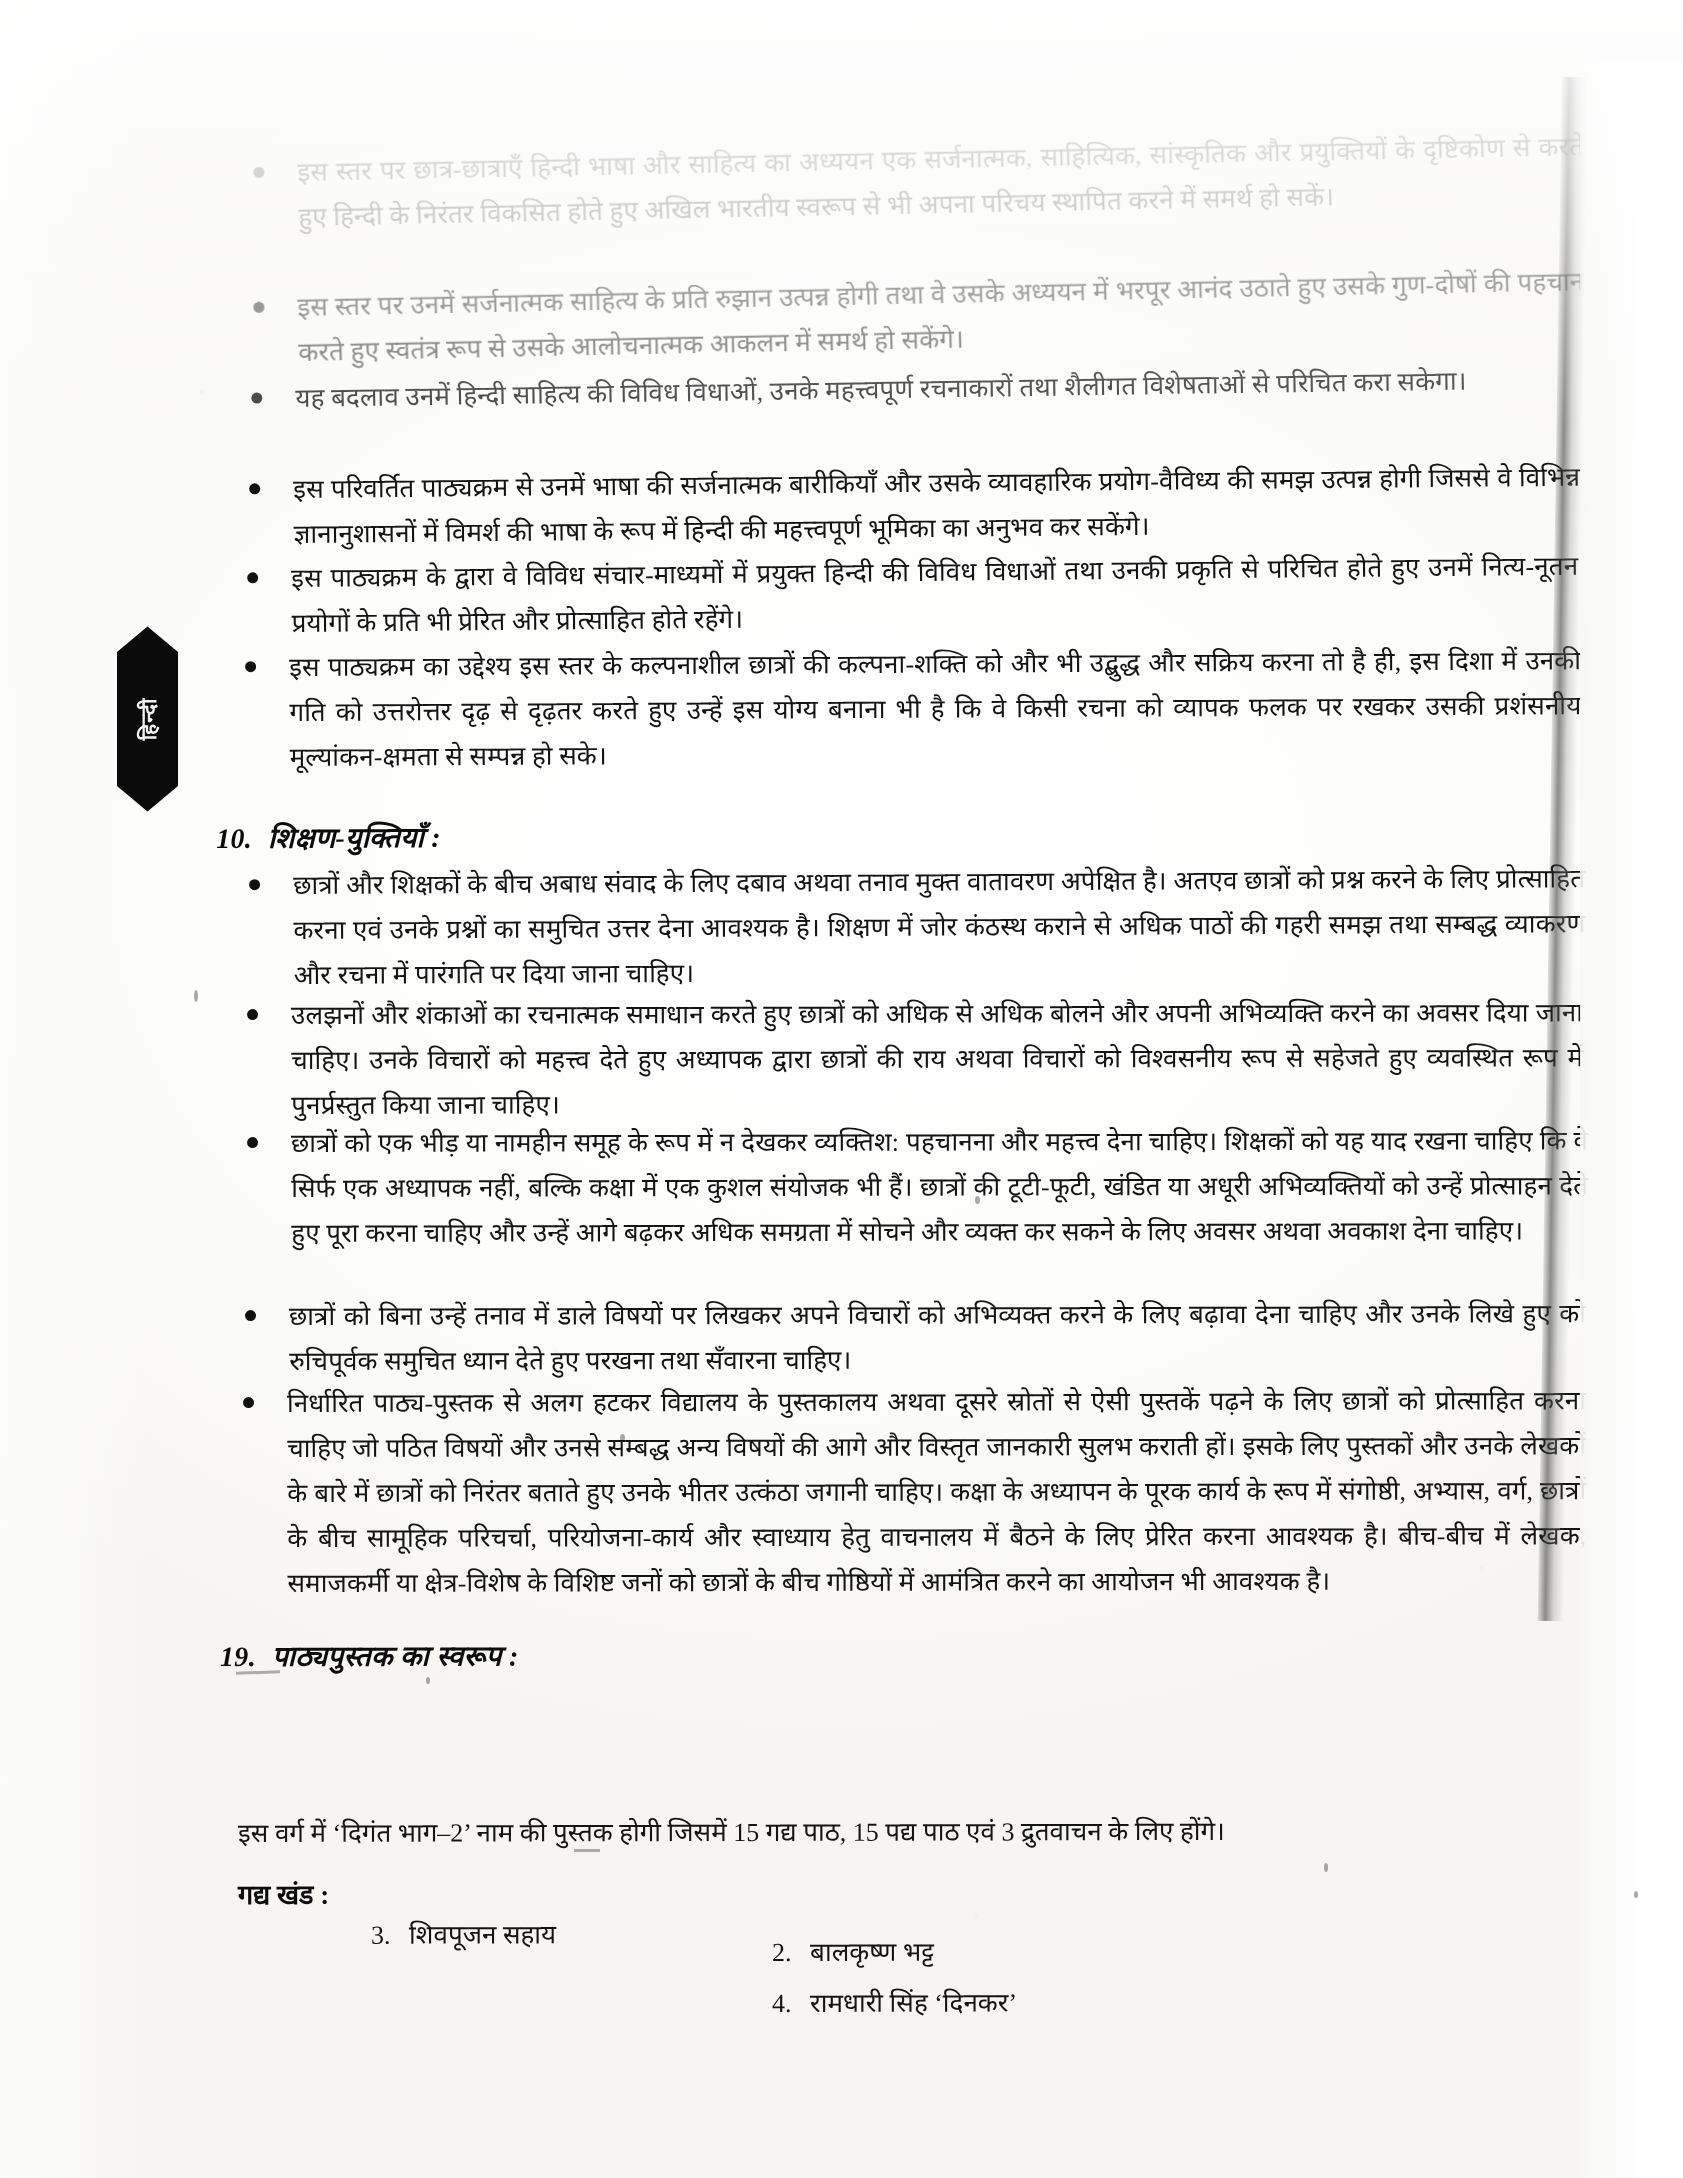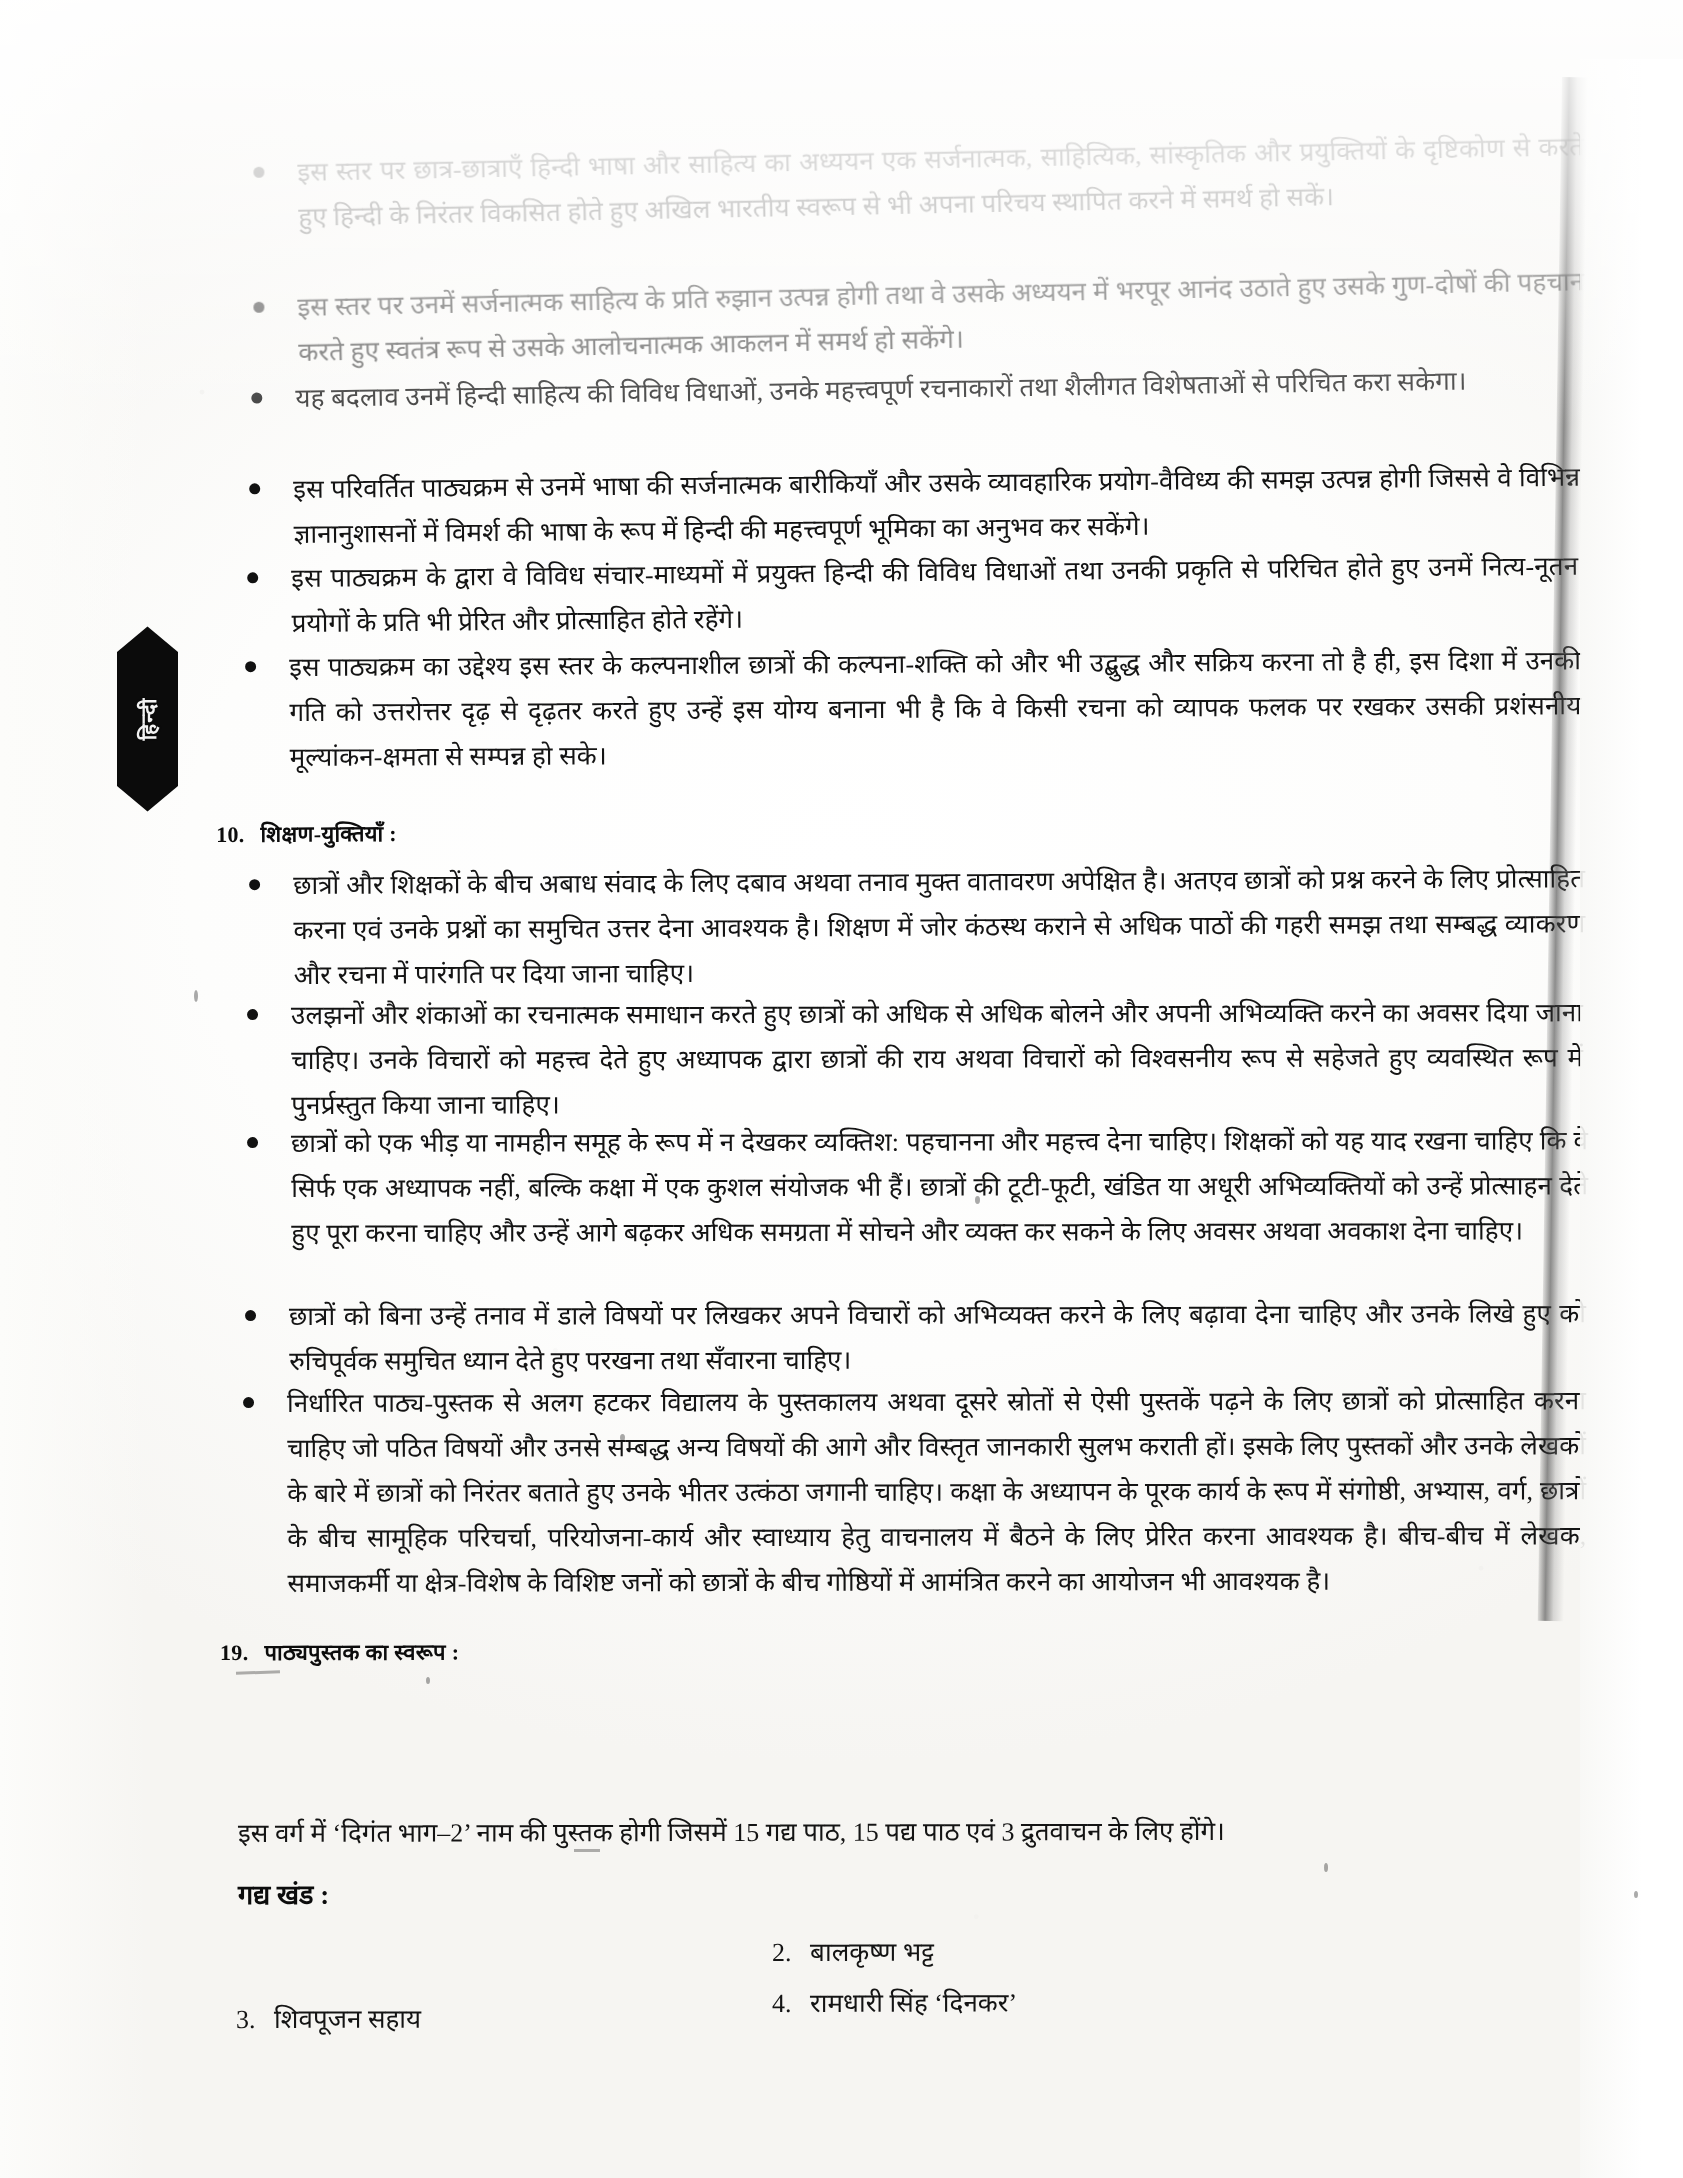--- a/index.html
+++ b/index.html
@@ -67,22 +67,23 @@
     text-align:justify;
   }
   .bullet-row{position:relative;}
   .bullet-dot{
     position:absolute;left:-44px;top:16px;
     width:11px;height:11px;border-radius:50%;
     background:#111;
   }
   .sec-head{
     font-family:"Liberation Serif", serif;
-    font-size:22px;font-weight:bold;color:#0c0c0c;
+    font-size:28px;font-weight:bold;color:#0c0c0c;
     letter-spacing:0.3px;
+    font-style:italic;
   }
   .center-head{
     font-family:"Liberation Serif", serif;
     font-size:34px;font-weight:bold;color:#0c0c0c;
     text-align:center;letter-spacing:0.6px;
   }
   .plain{
     font-family:"Liberation Serif", serif;
     font-size:26px;color:#141414;line-height:44px;
   }
@@ -229,21 +230,21 @@
     </div>
 
 
     <div class="blk skew-e" style="left:772px; top:1931px; width:515px;">
       <div class="listitem">
         <span>2.</span>
         <span style="margin-left:12px;">बालकृष्ण भट्ट</span>
       </div>
     </div>
 
-    <div class="blk skew-e" style="left:236px; top:1998px; width:455px;">
+    <div class="blk skew-e" style="left:236px; top:1914px; width:455px;text-align:center;">
       <div class="listitem">
         <span>3.</span>
         <span style="margin-left:12px;">शिवपूजन सहाय</span>
       </div>
     </div>
 
     <div class="blk skew-e" style="left:772px; top:1982px; width:515px;">
       <div class="listitem">
         <span>4.</span>
         <span style="margin-left:12px;">रामधारी सिंह ‘दिनकर’</span>

